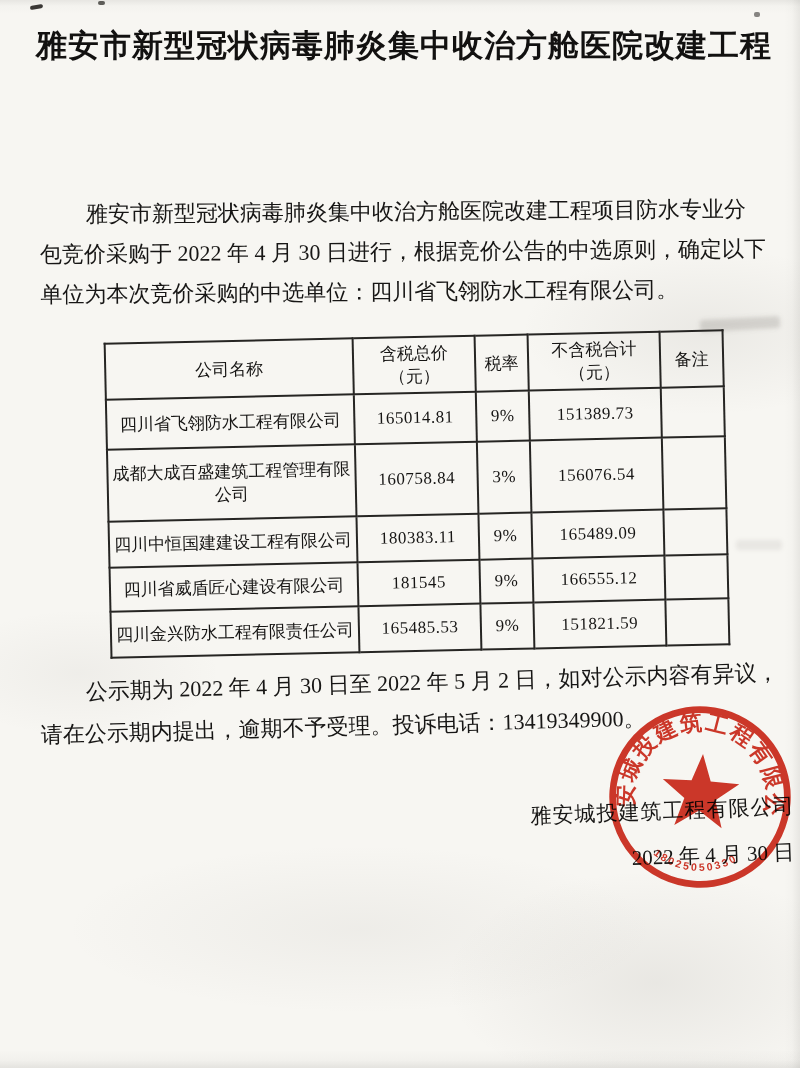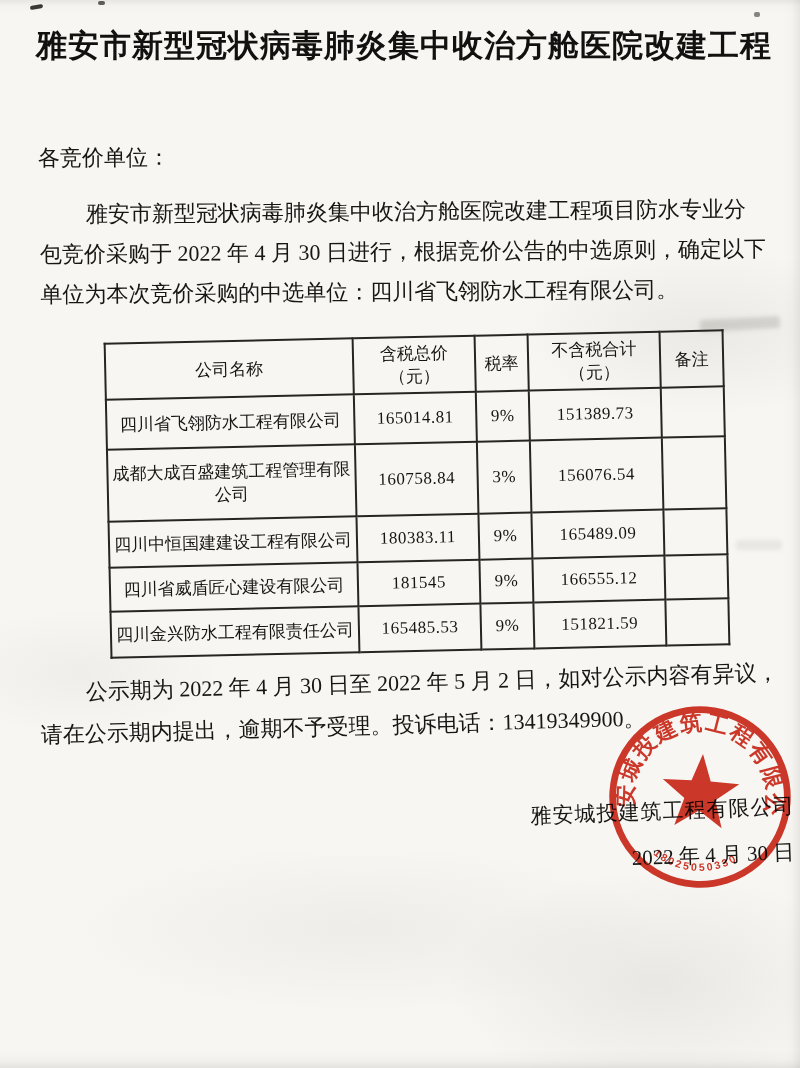--- a/index.html
+++ b/index.html
@@ -87,21 +87,20 @@
   <div class="speck" style="left:30px;top:5px;width:13px;height:4px;transform:rotate(-10deg);"></div>
   <div class="speck" style="left:98px;top:1px;width:7px;height:4px;opacity:.8;"></div>
   <div class="speck" style="left:754px;top:12px;width:6px;height:5px;opacity:.6;"></div>
   <div class="smudge" style="left:700px;top:318px;width:80px;height:12px;transform:rotate(-3deg);"></div>
   <div class="smudge" style="left:736px;top:540px;width:46px;height:10px;opacity:.5;"></div>
 
   <div class="title-block">
     <div>雅安市新型冠状病毒肺炎集中收治方舱医院改建工程</div>
   </div>
 
-  <div class="salutation">各竞价单位：</div>
 
   <div class="body-par">
     <div class="line indent">雅安市新型冠状病毒肺炎集中收治方舱医院改建工程项目防水专业分</div>
     <div class="line">包竞价采购于 2022 年 4 月 30 日进行，根据竞价公告的中选原则，确定以下</div>
     <div class="line">单位为本次竞价采购的中选单位：四川省飞翎防水工程有限公司。</div>
   </div>
 
   <div class="table-wrap">
     <table class="results">
       <colgroup>

